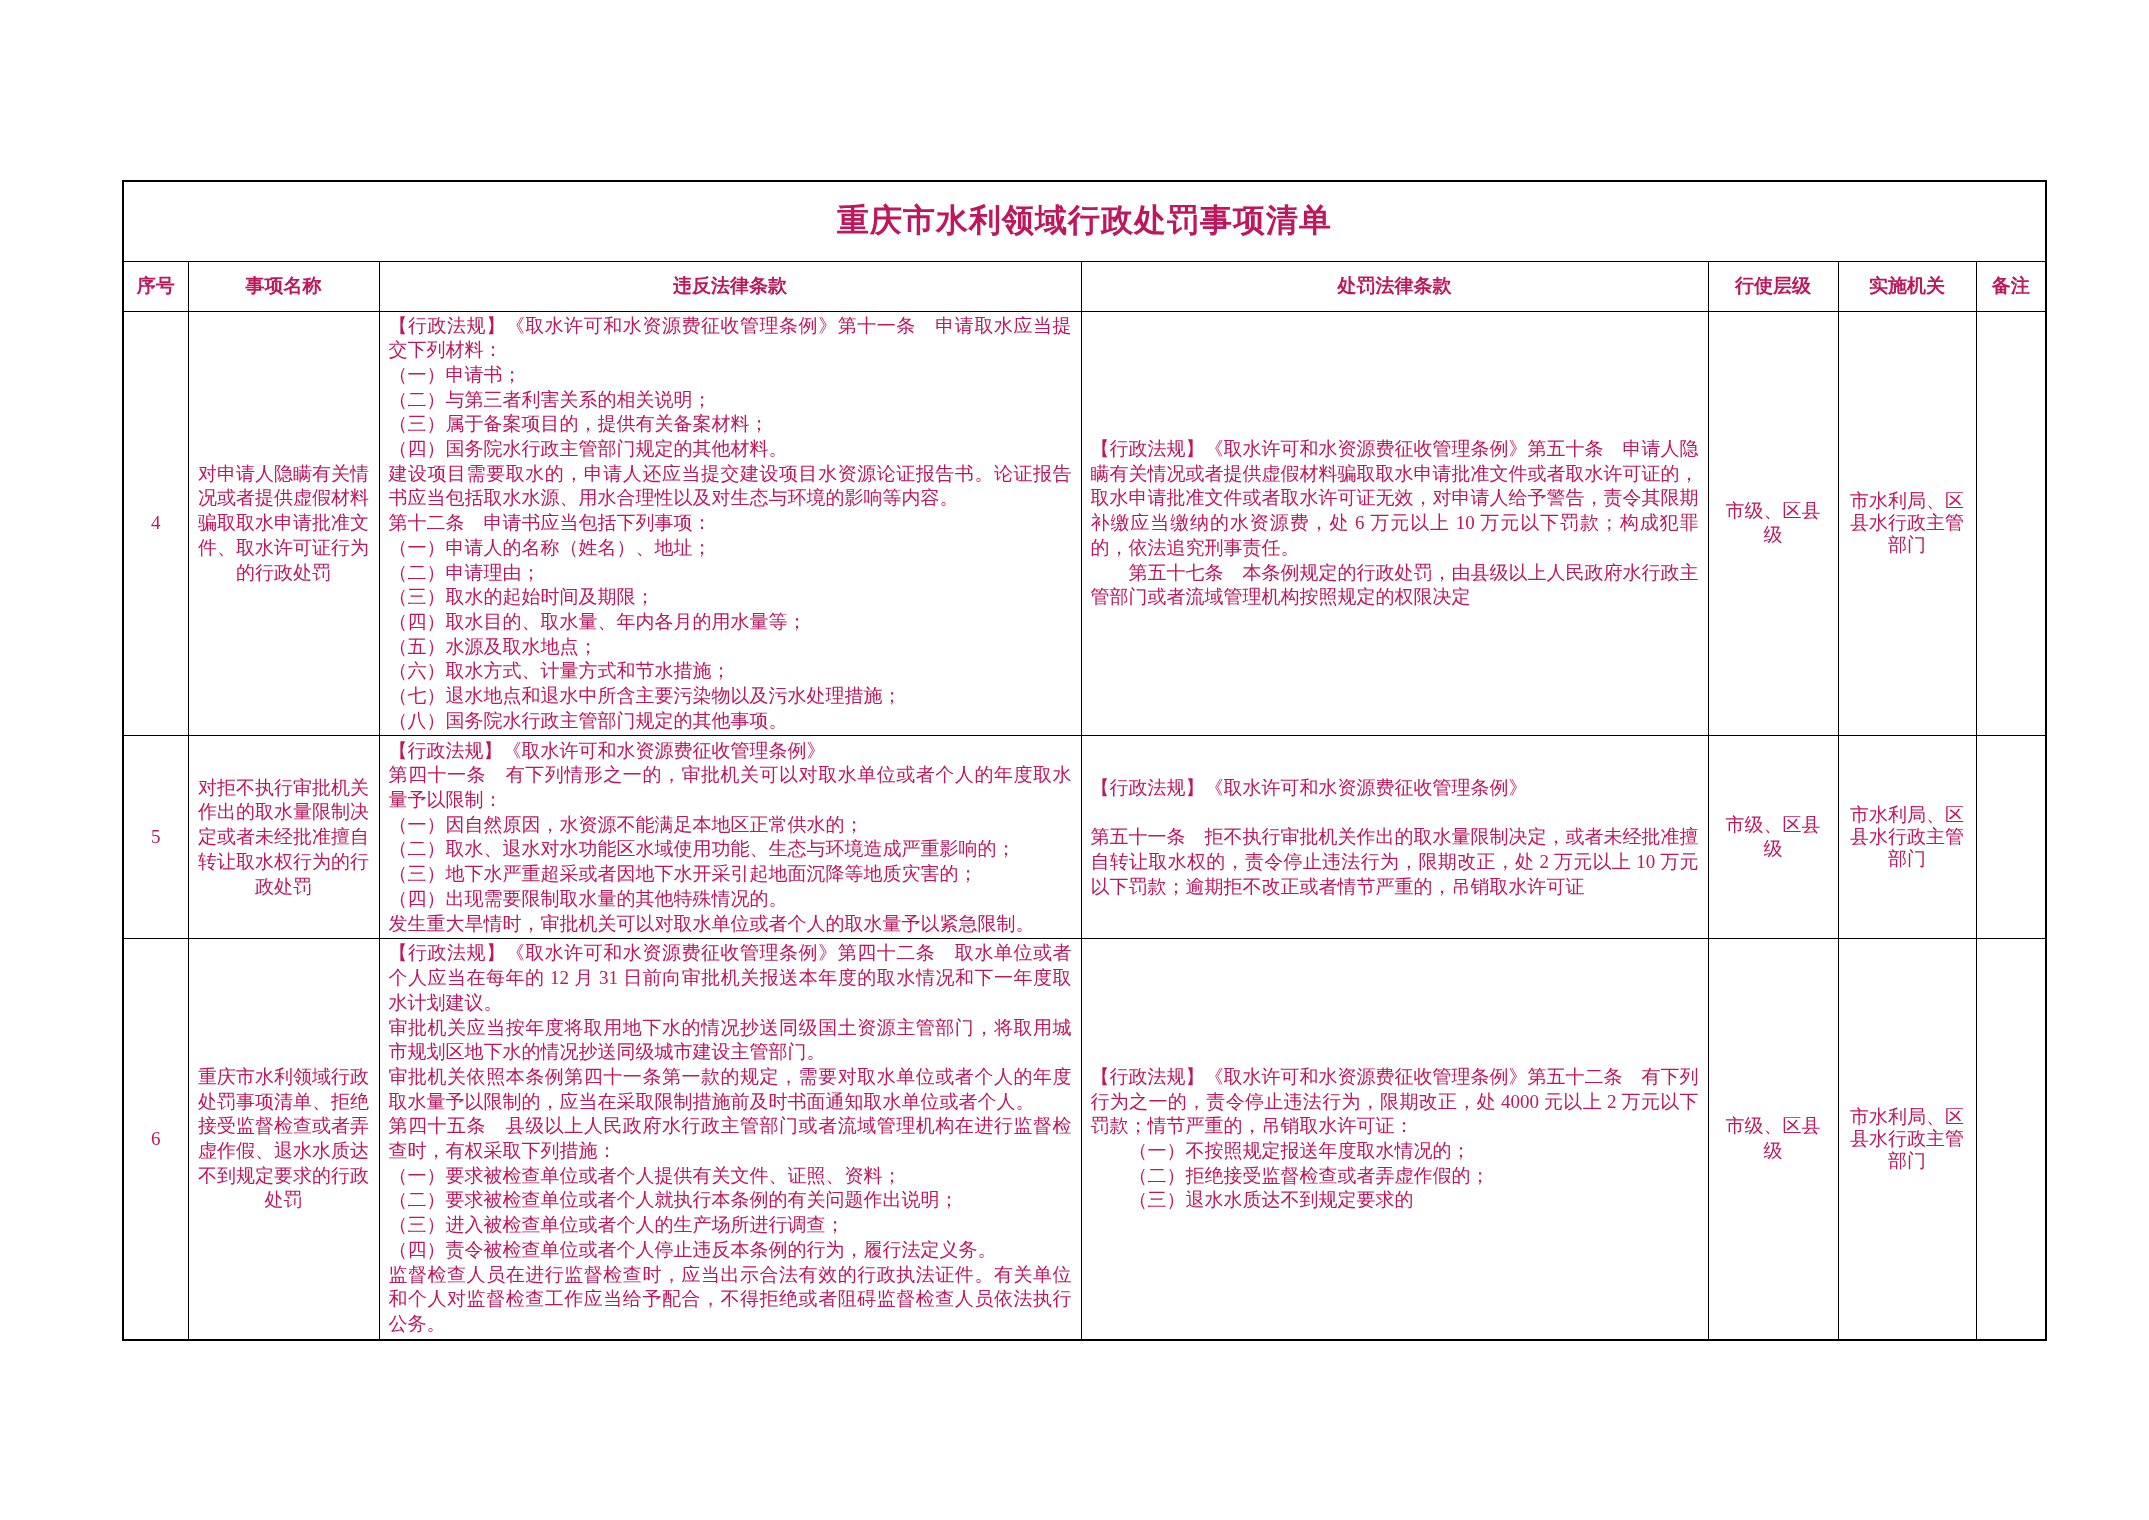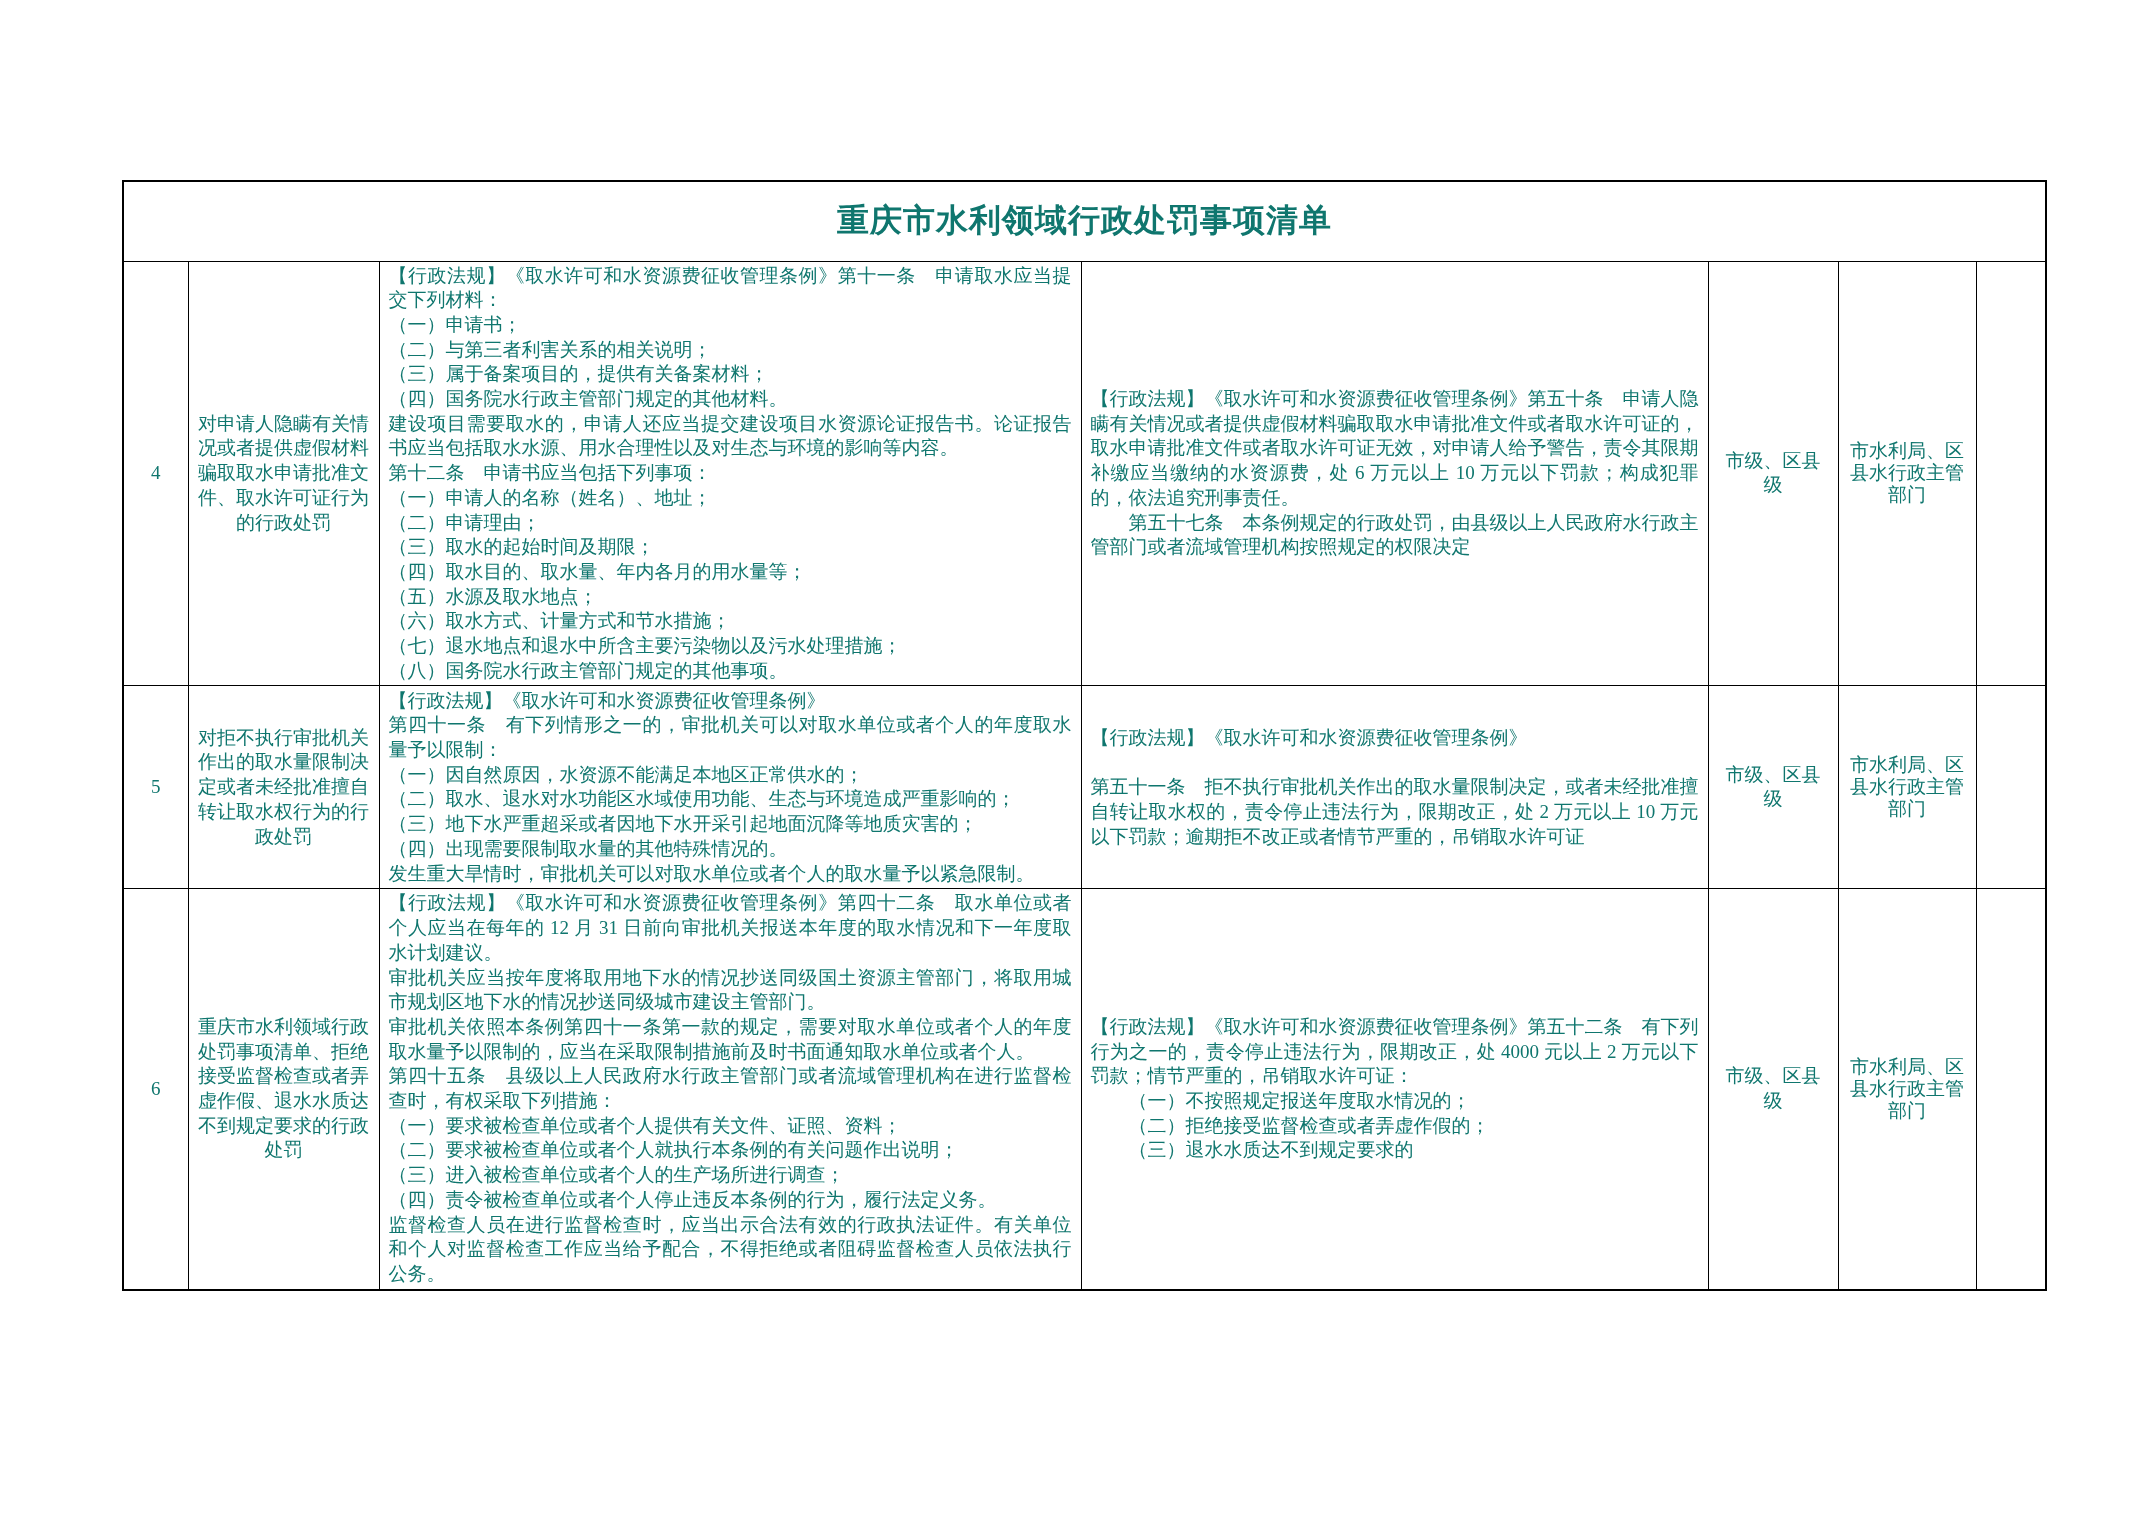--- a/index.html
+++ b/index.html
@@ -6,21 +6,21 @@
     margin: 0;
     padding: 0;
     background: #ffffff;
   }
   .page {
     position: relative;
     width: 2149px;
     height: 1520px;
     background: #ffffff;
     font-family: "Liberation Serif", "DejaVu Serif", serif;
-    color: #0f766e;
+    color: #be185d;
   }
   table.doc-table {
     position: absolute;
     left: 122px;
     top: 180px;
     width: 1923px;
     border-collapse: collapse;
     table-layout: fixed;
   }
   table.doc-table col.c-no     { width: 65px; }
@@ -108,20 +108,29 @@
       <col class="c-level">
         <col class="c-agency">
         <col class="c-remark">
     </colgroup>
 
     <tbody>
         <tr class="row-title">
       <td class="title-cell" colspan="7">重庆市水利领域行政处罚事项清单</td>
     </tr>
 
+    <tr class="row-header">
+      <th class="col-header">序号</th>
+      <th class="col-header">事项名称</th>
+      <th class="col-header">违反法律条款</th>
+      <th class="col-header">处罚法律条款</th>
+      <th class="col-header">行使层级</th>
+      <th class="col-header">实施机关</th>
+      <th class="col-header">备注</th>
+    </tr>
 
     <tr class="row-4">
       <td class="cell-no">4</td>
       <td class="cell-name">对申请人隐瞒有关情况或者提供虚假材料骗取取水申请批准文件、取水许可证行为的行政处罚</td>
       <td class="cell-law">【行政法规】《取水许可和水资源费征收管理条例》第十一条　申请取水应当提交下列材料：
 （一）申请书；
 （二）与第三者利害关系的相关说明；
 （三）属于备案项目的，提供有关备案材料；
 （四）国务院水行政主管部门规定的其他材料。
 建设项目需要取水的，申请人还应当提交建设项目水资源论证报告书。论证报告书应当包括取水水源、用水合理性以及对生态与环境的影响等内容。

